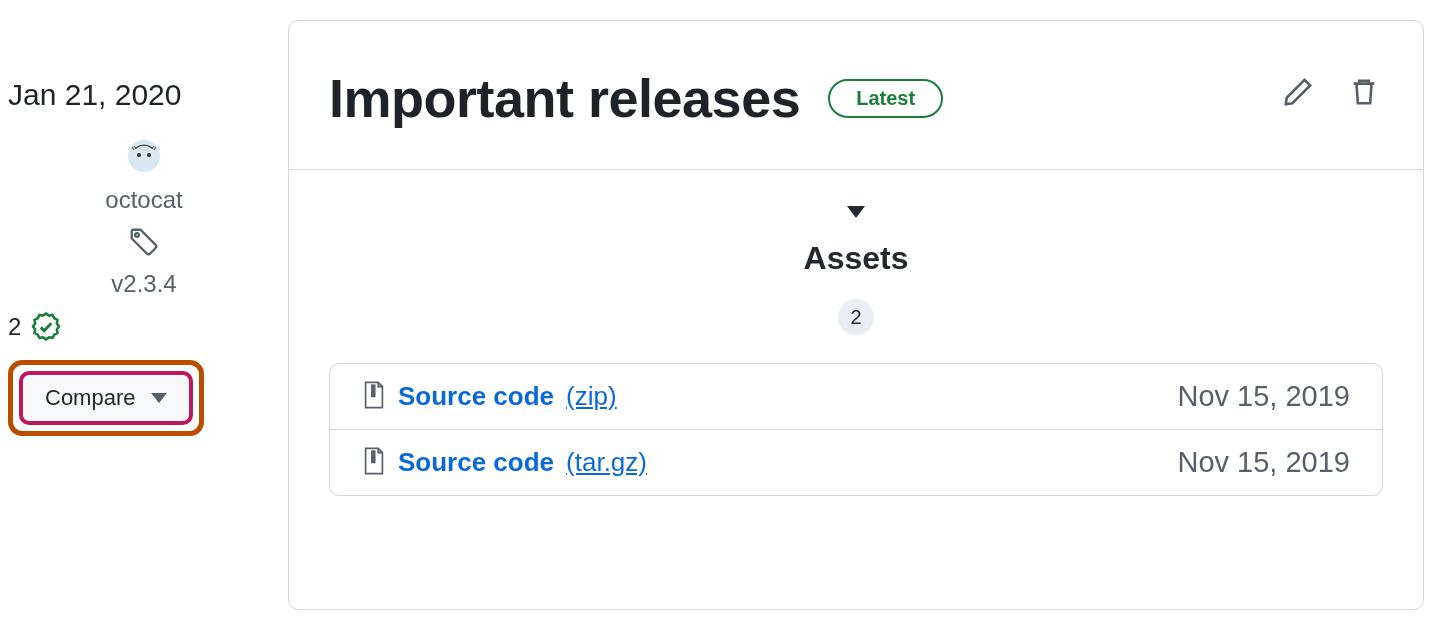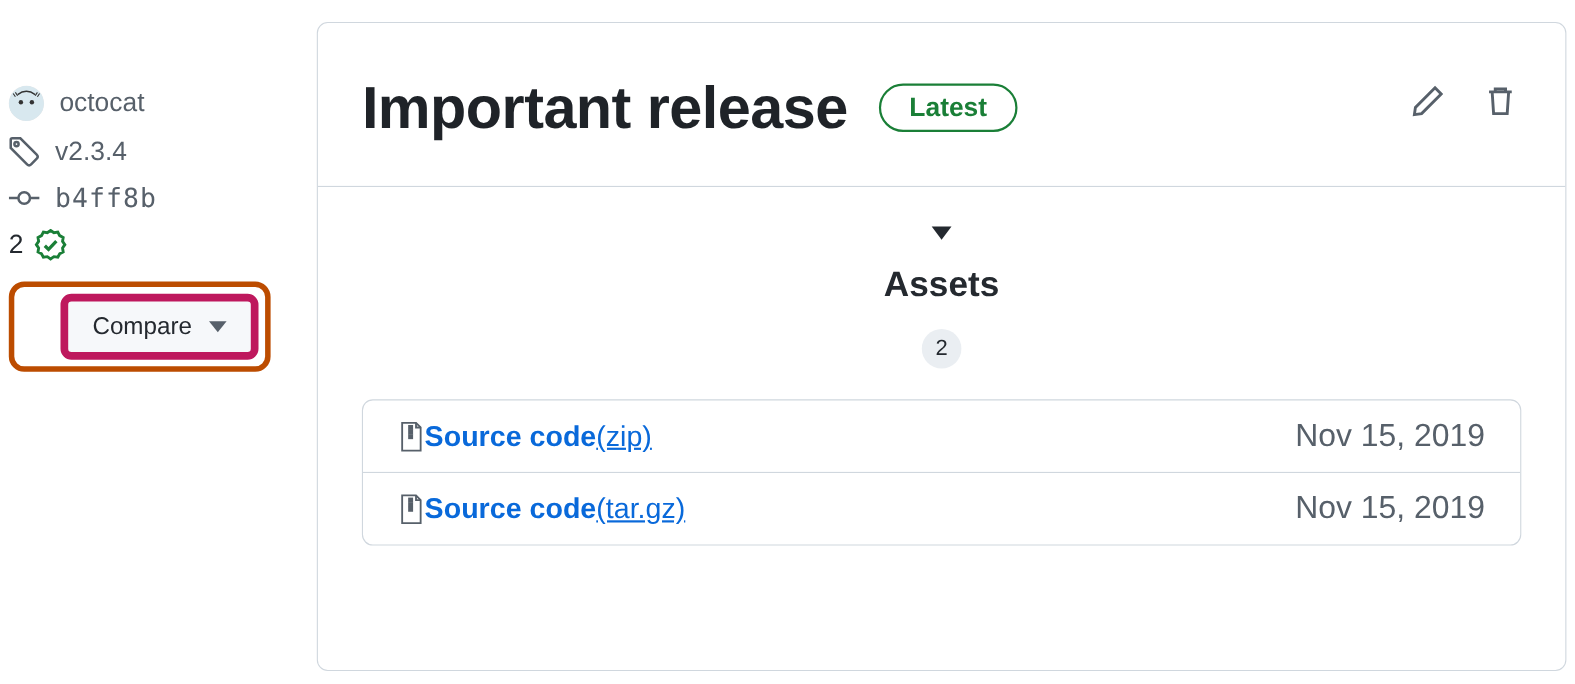--- a/index.html
+++ b/index.html
@@ -8,69 +8,68 @@
     color: #24292f;
     background: #ffffff;
     width: 1432px;
     height: 622px;
     overflow: hidden;
   }
   .container { display: flex; padding: 20px 8px 0 8px; }
   
   .sidebar { width: 272px; padding-top: 58px; }
   .release-date { font-size: 30px; font-weight: 400; color: #1f2328; margin-bottom: 28px; }
-  .meta-row { display: flex; align-items: center; gap: 14px; font-size: 24px; color: #57606a; margin-bottom: 14px; }
+  .meta-row { display: flex; align-items: center; gap: 14px; font-size: 24px; color: #57606a; margin-bottom: 14px; flex-direction: column; }
   .avatar {
     width: 32px; height: 32px; border-radius: 50%;
     background: #e6e6e6;
     display:inline-flex; align-items:center; justify-content:center;
     overflow:hidden;
   }
   .meta-row svg { flex:0 0 auto; }
   .commit-hash { font-family: ui-monospace, SFMono-Regular, Menlo, monospace; letter-spacing: 1px; }
   .verified-row { display:flex; align-items:center; gap:10px; margin-top:4px; margin-bottom:18px; }
   .verified-count { font-size:24px; color:#24292f; }
   .verified-badge { width:30px; height:30px; }
   .compare-highlight {
     border: 5px solid #bc4c00;
     border-radius: 14px;
     padding: 6px;
     display:inline-block;
   }
   .compare-btn {
     display:flex; align-items:center; gap:16px;
     background:#f6f8fa;
-    border:7px solid #be185d;
+    border:4px solid #be185d;
     border-radius:10px;
     padding: 10px 22px;
     font-size:22px;
     color:#24292f;
     cursor:pointer;
-    margin-left:36px;
   }
   .caret-down {
     width:0;height:0;border-left:8px solid transparent;border-right:8px solid transparent;border-top:10px solid #57606a;
   }
   
   .panel {
     flex:1;
     border:1px solid #d0d7de;
     border-radius:10px;
     margin-left:8px;
     min-height:590px;
   }
   .panel-header { padding: 46px 40px 40px 40px; display:flex; align-items:flex-start; }
   .title-wrap { display:flex; align-items:center; gap:28px; flex:1; }
   .release-title { font-size:54px; font-weight:700; color:#1f2328; letter-spacing:-0.5px; }
   .latest-badge {
     border:2px solid #1a7f37;
     color:#1a7f37;
     border-radius:999px;
     padding:6px 26px;
-    font-size:24px;
+    font-size:20px;
     font-weight:600;
   }
   .actions { display:flex; gap:28px; padding-top:6px; }
   .icon-btn { background:none; border:none; cursor:pointer; color:#57606a; padding:4px; }
   .icon-btn svg { width:30px; height:30px; }
   .release-body { padding: 0 40px 50px 40px; font-size:28px; color:#1f2328; display:flex; align-items:center; gap:8px; }
   .divider { border-top:1px solid #d0d7de; }
   .assets-section { padding: 36px 40px 0 40px; }
   .assets-header { display:flex; align-items:center; gap:22px; cursor:pointer;flex-direction:column; }
   .assets-caret { width:0;height:0;border-left:9px solid transparent;border-right:9px solid transparent;border-top:12px solid #24292f; }
@@ -79,31 +78,32 @@
     background:#eaeef2; color:#24292f; border-radius:999px;
     min-width:36px; height:36px; display:inline-flex; align-items:center; justify-content:center;
     font-size:20px; font-weight:500;
   }
   .assets-list { margin-top:28px; border:1px solid #d0d7de; border-radius:10px; overflow:hidden; }
   .asset-row {
     display:flex; align-items:center; justify-content:space-between;
     padding:16px 32px; font-size:26px;
   }
   .asset-row + .asset-row { border-top:1px solid #d0d7de; }
-  .asset-left { display:flex; align-items:center; }
+  .asset-left { display:flex; align-items:flex-start; gap:12px; }
   .asset-link { color:#0969da; font-weight:700; text-decoration:none; }
   .asset-ext { color:#0969da; font-weight:400;text-decoration:underline; }
   .asset-date { color:#57606a; font-size:29px; }
   .zip-icon { width:24px; height:28px; }
 </style>
 </head>
 <body>
 
 <div class="container">
   <aside class="sidebar">
+    <div class="release-date">Jan 21, 2020</div>
 
     <div class="meta-row">
       <span class="avatar">
         <svg viewBox="0 0 32 32" width="32" height="32">
             <circle cx="16" cy="16" r="16" fill="#d8e8ef"></circle>
             <circle cx="11" cy="15" r="2" fill="#333"></circle>
             <circle cx="21" cy="15" r="2" fill="#333"></circle>
             <path d="M8 8 Q16 2 24 8" stroke="#333" stroke-width="1.2" fill="none"></path>
             <path d="M6 10 L4 7 M26 10 L28 7 M8 9 L6 6 M24 9 L26 6" stroke="#333" stroke-width="1"></path>
           </svg>
@@ -112,49 +112,41 @@
     </div>
 
     <div class="meta-row">
       <svg width="28" height="28" viewBox="0 0 16 16" fill="none" stroke="#57606a" stroke-width="1.3">
           <path d="M1 6 V1.8 C1 1.4 1.4 1 1.8 1 H6 L14.5 9.5 c.6.6.6 1.5 0 2.1 L11.6 14.5 c-.6.6-1.5.6-2.1 0 Z"></path>
           <circle cx="4" cy="4" r="1.1"></circle>
         </svg>
       <span>v2.3.4</span>
     </div>
 
-    <div class="meta-row">
-      <svg width="28" height="28" viewBox="0 0 16 16" fill="none" stroke="#57606a" stroke-width="1.3">
-          <circle cx="8" cy="8" r="3"></circle>
-          <line x1="0" y1="8" x2="5" y2="8"></line>
-          <line x1="11" y1="8" x2="16" y2="8"></line>
-        </svg>
-      <span class="commit-hash">b4ff8b</span>
-    </div>
 
     <div class="verified-row">
       <span class="verified-count">2</span>
       <svg class="verified-badge" viewBox="0 0 16 16" fill="none" stroke="#1a7f37" stroke-width="1.4">
         <path d="M8 .8 9.6 1.9 11.5 1.6 12.4 3.3 14.1 4.2 13.8 6.1 14.9 7.7 13.8 9.3 14.1 11.2 12.4 12.1 11.5 13.8 9.6 13.5 8 14.6 6.4 13.5 4.5 13.8 3.6 12.1 1.9 11.2 2.2 9.3 1.1 7.7 2.2 6.1 1.9 4.2 3.6 3.3 4.5 1.6 6.4 1.9Z"></path>
         <path d="M5.2 8.2 7 10 10.8 6" stroke-width="1.6"></path>
       </svg>
     </div>
 
     <div class="compare-highlight">
       <button class="compare-btn">
         <span>Compare</span>
         <span class="caret-down"></span>
       </button>
     </div>
   </aside>
 
   <main class="panel">
     <div class="panel-header">
       <div class="title-wrap">
-        <h1 class="release-title">Important release</h1>
+        <h1 class="release-title">Important releases</h1>
         <span class="latest-badge">Latest</span>
       </div>
       <div class="actions">
         <button class="icon-btn">
           <svg viewBox="0 0 16 16" fill="none" stroke="#57606a" stroke-width="1.4">
               <path d="M11.5 1.5 14.5 4.5 5 14 1.5 14.5 2 11 Z"></path>
             </svg>
         </button>
         <button class="icon-btn">
           <svg viewBox="0 0 16 16" fill="none" stroke="#57606a" stroke-width="1.4">

